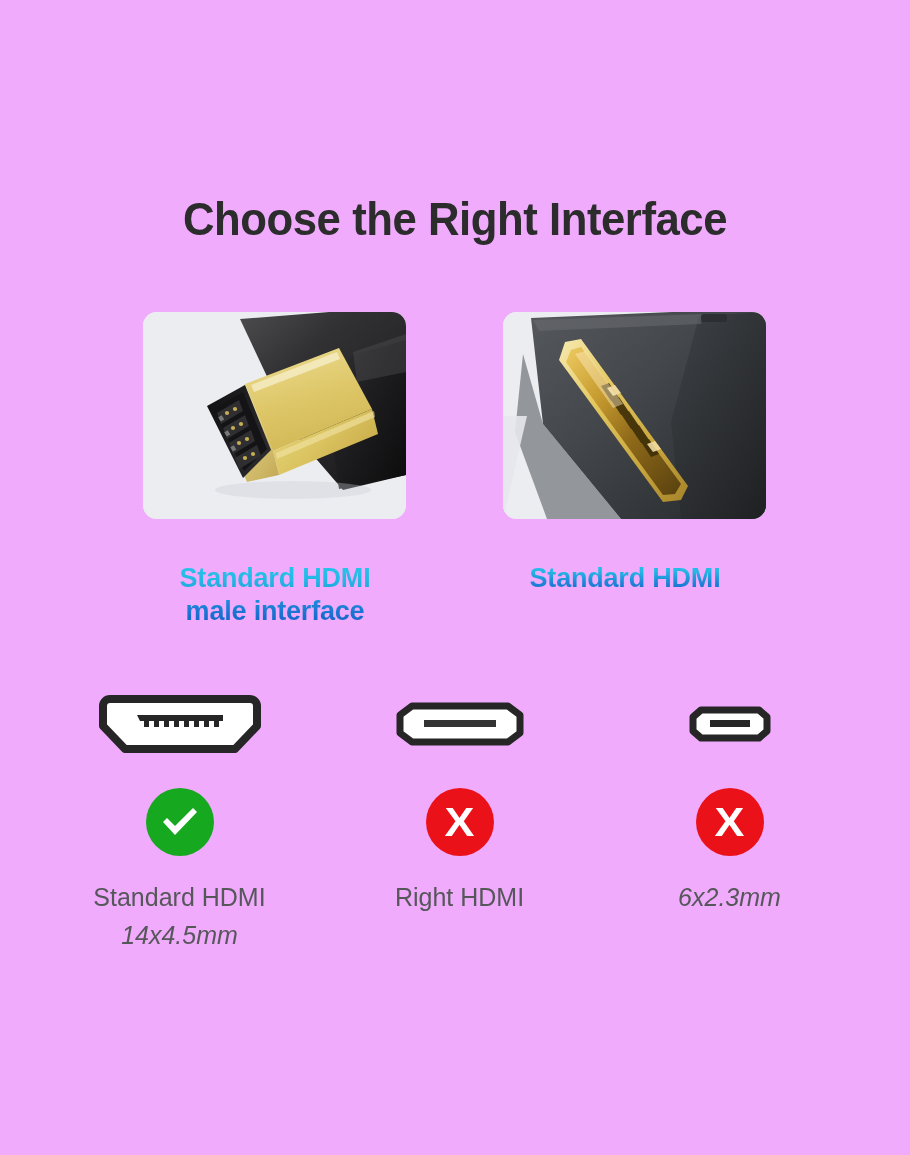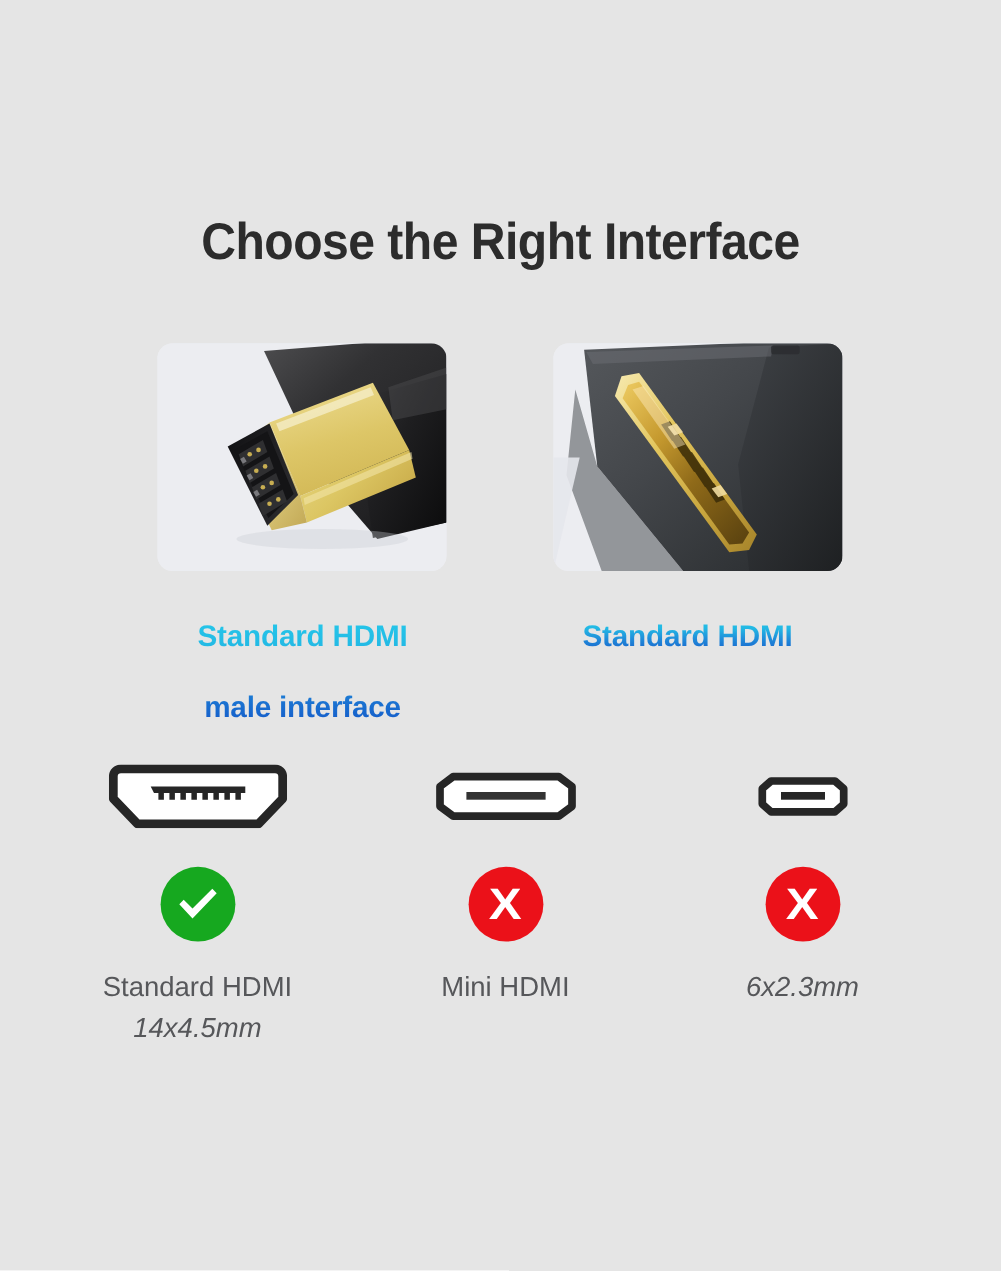--- a/index.html
+++ b/index.html
@@ -3,21 +3,21 @@
 <meta charset="utf-8">
 <title>Choose the Right Interface</title>
 <style>
   * { margin:0; padding:0; box-sizing:border-box; }
   html, body {
     width:910px; height:1155px;
     background:#ffffff;
     font-family:"Liberation Sans", sans-serif;
     overflow:hidden;
   }
-  .page { position:relative; width:910px; height:1155px; background:#e5e5e5; }
+  .page { position:relative; width:910px; height:1155px; background:#f0abfc; }
 
   
   .title {
     position:absolute; left:0; top:188px; width:910px;
     text-align:center;
     font-family:"Liberation Sans", sans-serif;
     font-weight:bold;
     font-size:47px;
     letter-spacing:-0.5px;
     color:#2c2c2c;
@@ -50,21 +50,21 @@
     background:linear-gradient(180deg,#25c8ea 0%,#23b8e4 28%,#1f86d8 62%,#1458c8 100%);
     -webkit-background-clip:text;
     background-clip:text;
     color:transparent;
     -webkit-text-fill-color:transparent;
     white-space:nowrap;
   }
   .gradlabel.left  { left:105px; }
   .gradlabel.right { left:455px; }
   .gradlabel .l1 { display:block; }
-  .gradlabel .l2 { display:block;margin-top:32px; }
+  .gradlabel .l2 { display:block; }
 
   
   .compare { position:absolute; left:0; top:688px; width:910px; height:310px; }
   .col { position:absolute; top:0; width:303px; height:310px; }
   .col.c0 { left:28px; }
   .col.c1 { left:308px; }
   .col.c2 { left:578px; }
 
   .shape-wrap {
     position:absolute; left:0; top:0; width:303px; height:72px;
@@ -289,21 +289,21 @@
           <path d="M17 5 h96 l12 9 v18 l-12 9 h-96 l-12 -9 v-18 z" fill="#ffffff" stroke="#262626" stroke-width="7" stroke-linejoin="round"></path>
           <rect x="29" y="19" width="72" height="7" fill="#333333"></rect>
         </svg>
       </div>
       <div class="badge-wrap">
         <div class="badge bad">
           <span class="xglyph">X</span>
         </div>
       </div>
       <div class="cap">
-        <span class="l1">Mini HDMI</span>
+        <span class="l1">Right HDMI</span>
       </div>
     </div>
 
     <div class="col c2">
       <div class="shape-wrap">
         <svg width="84" height="38" viewBox="0 0 84 38" xmlns="http://www.w3.org/2000/svg">
           <path d="M13 5 h58 l8 7 v14 l-8 7 h-58 l-8 -7 v-14 z" fill="#ffffff" stroke="#262626" stroke-width="7" stroke-linejoin="round"></path>
           <rect x="22" y="15" width="40" height="7" fill="#262626"></rect>
         </svg>
       </div>

